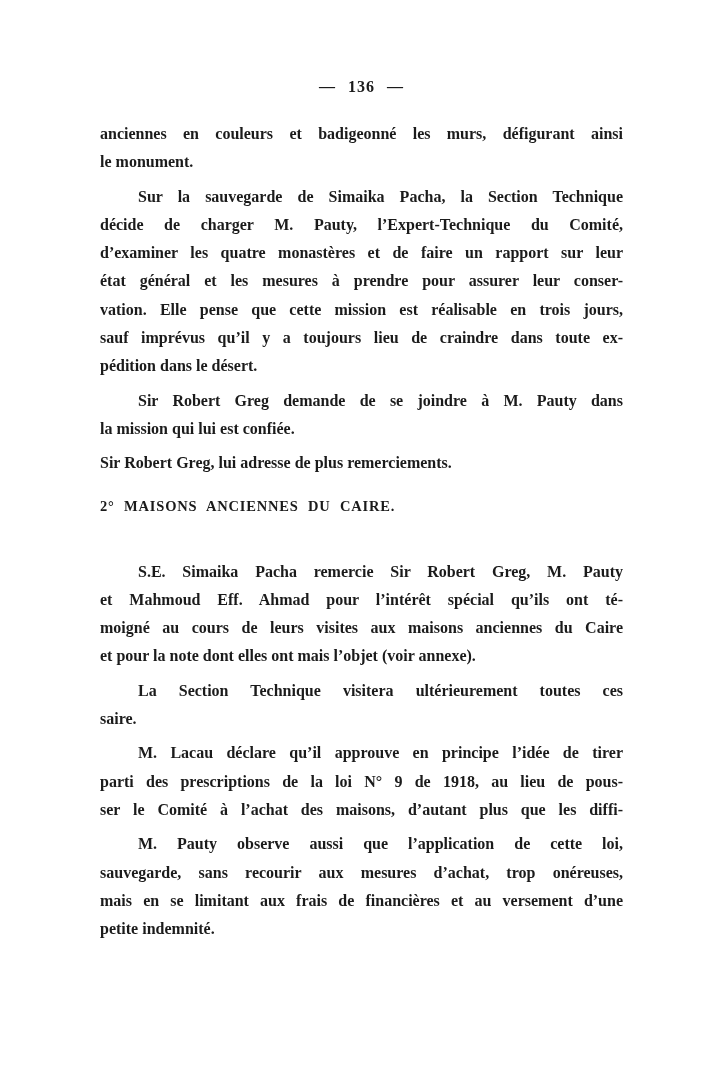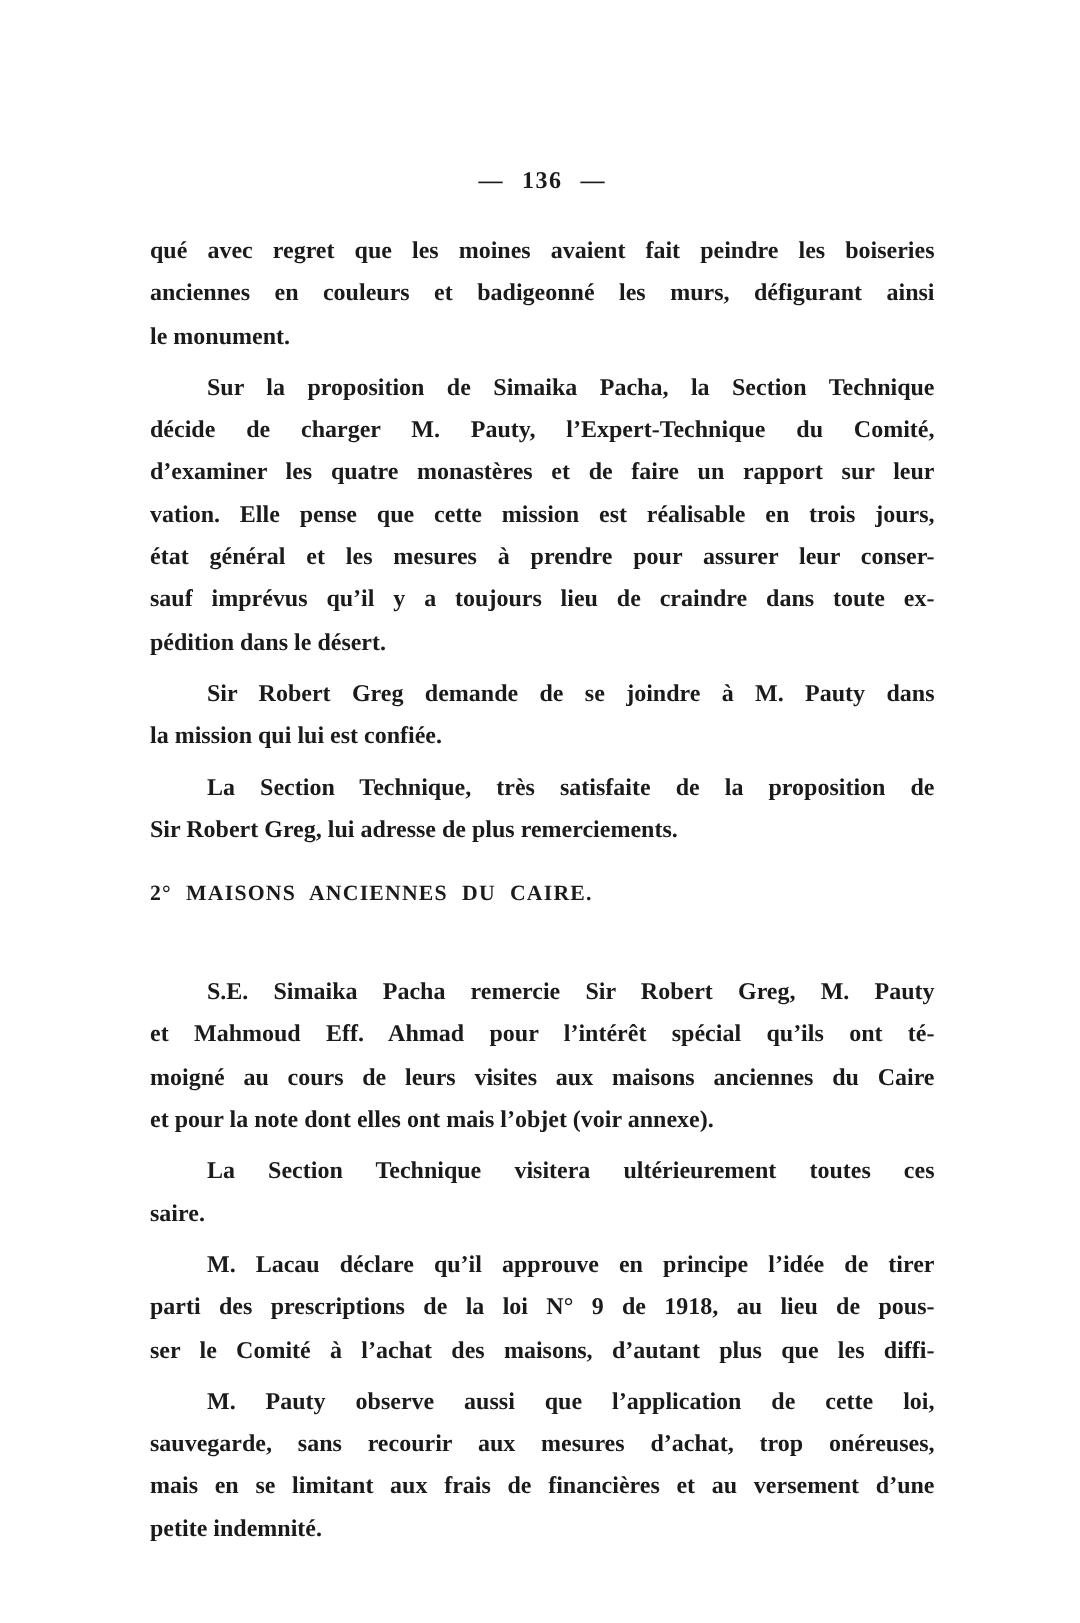--- a/index.html
+++ b/index.html
@@ -5,21 +5,21 @@
   html, body { margin: 0; padding: 0; background: #ffffff; }
   .page {
     position: relative;
     width: 720px;
     height: 1082px;
     background: #ffffff;
     font-family: "Liberation Serif", "DejaVu Serif", serif;
     font-weight: bold;
     color: #1b1b1b;
     box-sizing: border-box;
-    padding: 112px 97px 0 100px;
+    padding: 78px 97px 0 100px;
     overflow: hidden;
   }
   .page-number {
     text-align: center;
     font-size: 16px;
     letter-spacing: 1px;
     word-spacing: 7px;
     margin-bottom: 24px;
   }
   .text-body { width: 523px; }
@@ -40,39 +40,37 @@
     line-height: 20px;
   }
 </style>
 </head>
 <body>
 
 <div class="page">
   <div class="page-number">— 136 —</div>
   <div class="text-body">
       <div class="para">
-        <div class="line">qué avec regret que les moines avaient fait peindre les boiseries</div>
         <div class="line">anciennes en couleurs et badigeonné les murs, défigurant ainsi</div>
         <div class="line last">le monument.</div>
       </div>
       <div class="para">
-        <div class="line first">Sur la proposition de Simaika Pacha, la Section Technique</div>
+        <div class="line first">Sur la sauvegarde de Simaika Pacha, la Section Technique</div>
         <div class="line">décide de charger M. Pauty, l’Expert-Technique du Comité,</div>
         <div class="line">d’examiner les quatre monastères et de faire un rapport sur leur</div>
+        <div class="line">état général et les mesures à prendre pour assurer leur conser-</div>
         <div class="line">vation. Elle pense que cette mission est réalisable en trois jours,</div>
-        <div class="line">état général et les mesures à prendre pour assurer leur conser-</div>
         <div class="line">sauf imprévus qu’il y a toujours lieu de craindre dans toute ex-</div>
         <div class="line last">pédition dans le désert.</div>
       </div>
       <div class="para">
         <div class="line first">Sir Robert Greg demande de se joindre à M. Pauty dans</div>
         <div class="line last">la mission qui lui est confiée.</div>
       </div>
       <div class="para">
-        <div class="line first">La Section Technique, très satisfaite de la proposition de</div>
         <div class="line last">Sir Robert Greg, lui adresse de plus remerciements.</div>
       </div>
       <div class="heading">2°  MAISONS ANCIENNES DU CAIRE.</div>
       <div class="para">
         <div class="line first">S.E. Simaika Pacha remercie Sir Robert Greg, M. Pauty</div>
         <div class="line">et Mahmoud Eff. Ahmad pour l’intérêt spécial qu’ils ont té-</div>
         <div class="line">moigné au cours de leurs visites aux maisons anciennes du Caire</div>
         <div class="line last">et pour la note dont elles ont mais l’objet (voir annexe).</div>
       </div>
       <div class="para">

